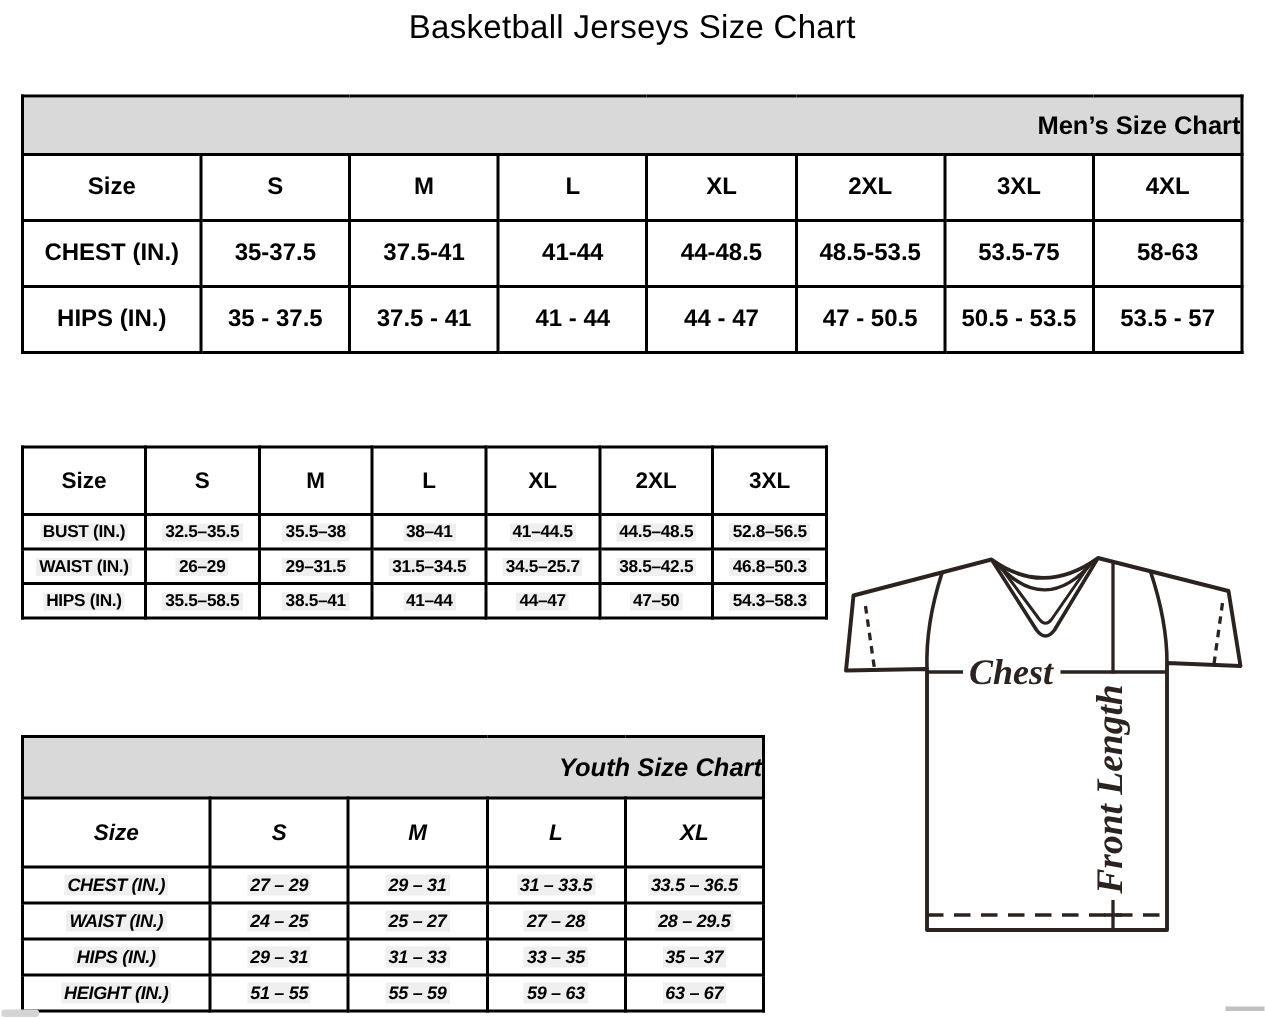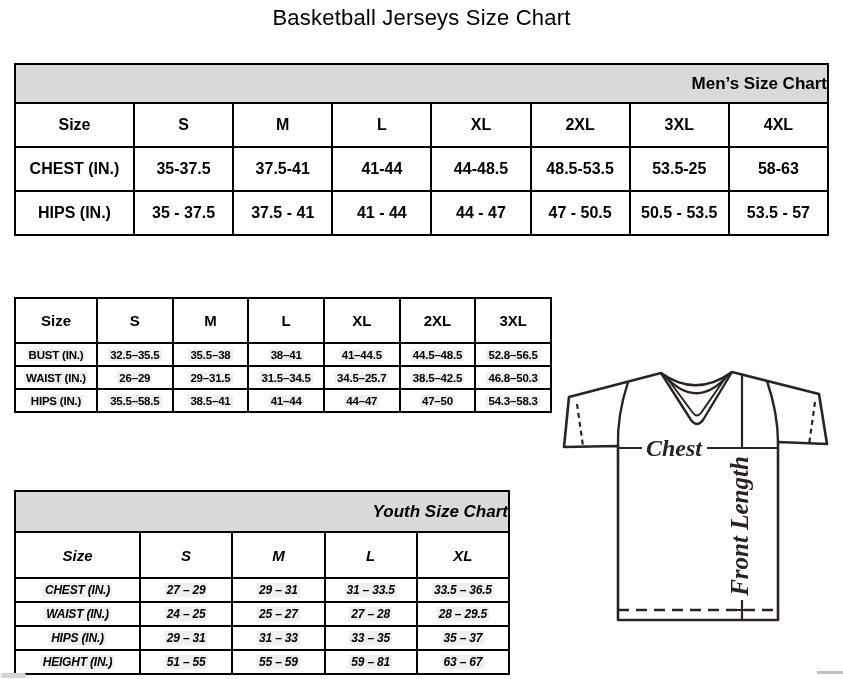--- a/index.html
+++ b/index.html
@@ -69,21 +69,21 @@
     <td>3XL</td>
     <td>4XL</td>
   </tr>
   <tr class="drow">
     <td>CHEST (IN.)</td>
     <td>35-37.5</td>
     <td>37.5-41</td>
     <td>41-44</td>
     <td>44-48.5</td>
     <td>48.5-53.5</td>
-    <td>53.5-25</td>
+    <td>53.5-75</td>
     <td>58-63</td>
   </tr>
   <tr class="drow">
     <td>HIPS (IN.)</td>
     <td>35 - 37.5</td>
     <td>37.5 - 41</td>
     <td>41 - 44</td>
     <td>44 - 47</td>
     <td>47 - 50.5</td>
     <td>50.5 - 53.5</td>
@@ -179,21 +179,21 @@
     <td><span class="hl">HIPS (IN.)</span></td>
     <td><span class="hl">29 – 31</span></td>
     <td><span class="hl">31 – 33</span></td>
     <td><span class="hl">33 – 35</span></td>
     <td><span class="hl">35 – 37</span></td>
   </tr>
   <tr class="drow">
     <td><span class="hl">HEIGHT (IN.)</span></td>
     <td><span class="hl">51 – 55</span></td>
     <td><span class="hl">55 – 59</span></td>
-    <td><span class="hl">59 – 81</span></td>
+    <td><span class="hl">59 – 63</span></td>
     <td><span class="hl">63 – 67</span></td>
   </tr>
 </tbody>
   </table>
 
 <svg id="jersey" viewBox="0 0 282 310">
 
   <path class="ln" stroke-width="2.6" fill="#ffffff" d="M105,17 L13,41 L8,91 L61,90 L62,90 L62,264 L222,264 L222,86 L271,88 L263,38 L176,16 Q140,42 105,17 Z"></path>
 
   <path class="ln" stroke-width="2.4" d="M72,26 Q61,60 62,90"></path>

